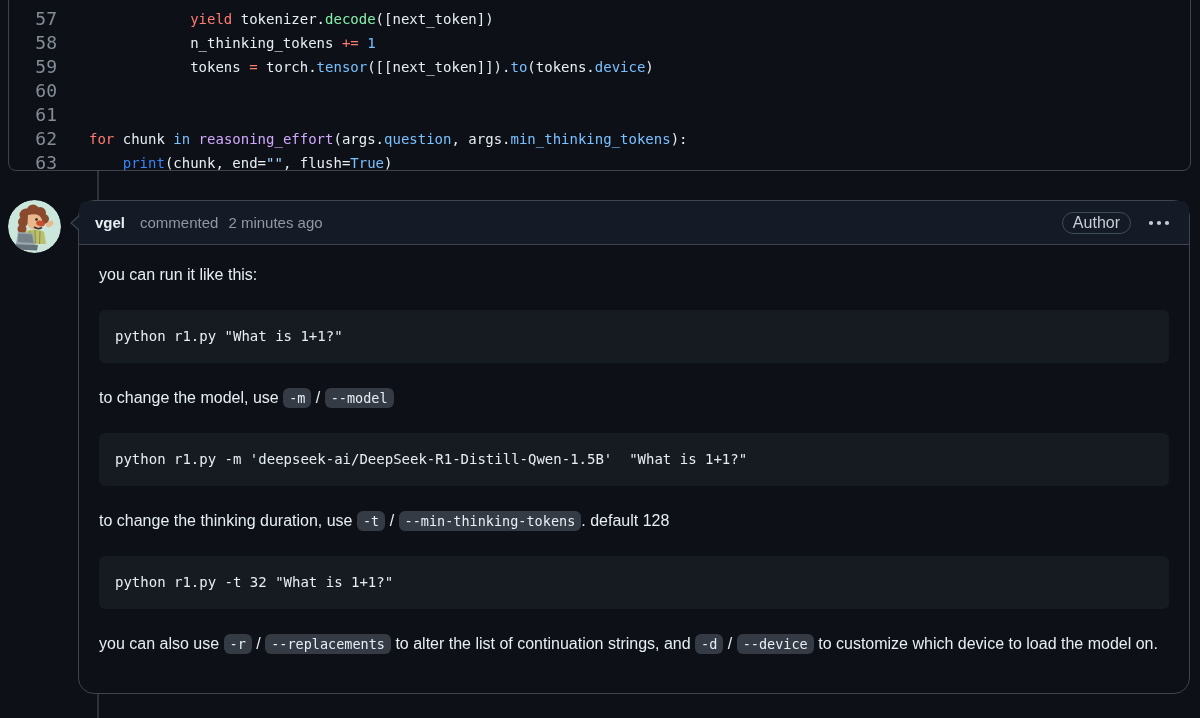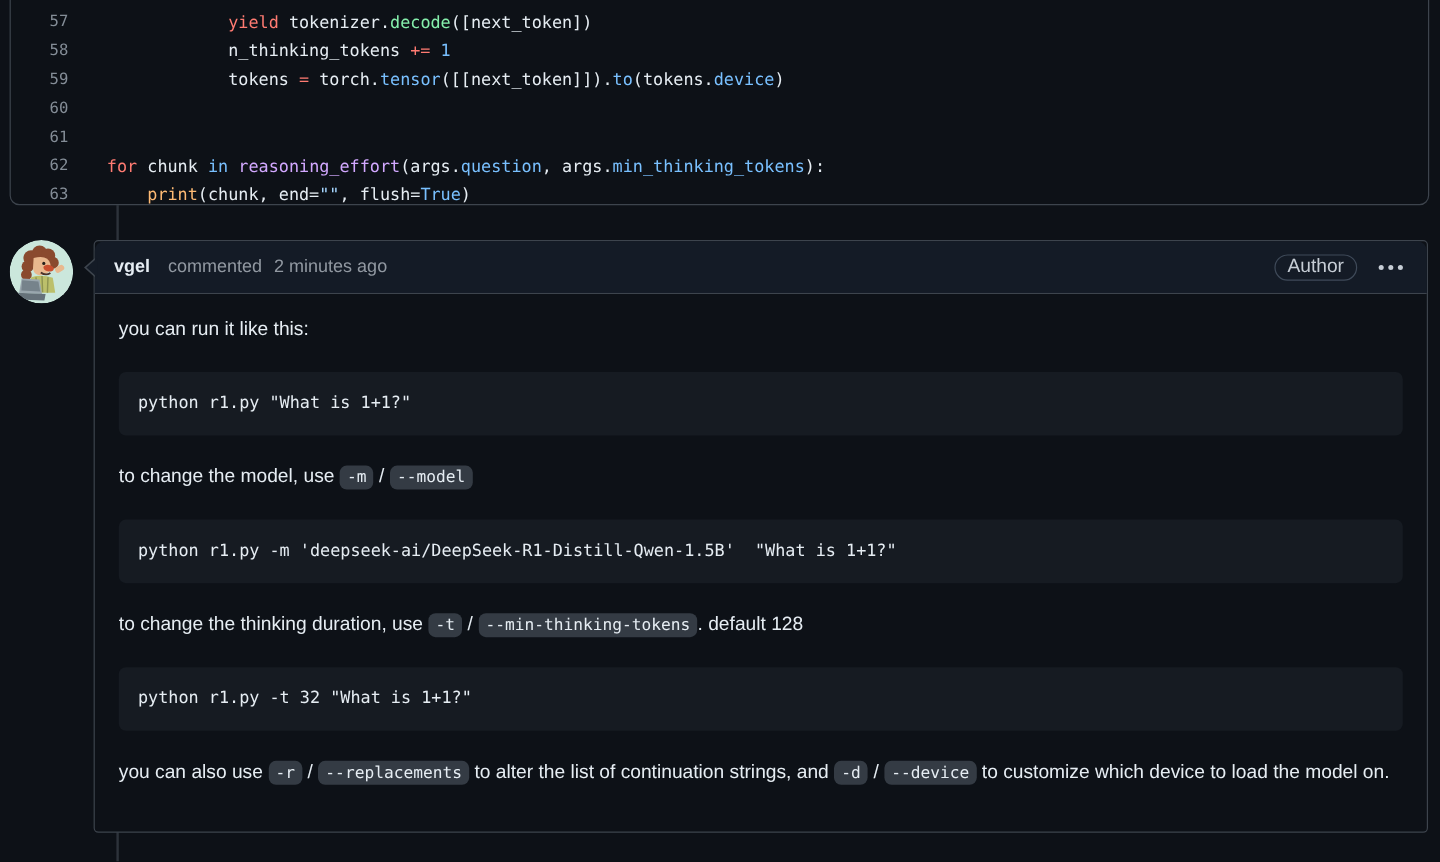--- a/index.html
+++ b/index.html
@@ -34,31 +34,31 @@
     position:absolute; left:8px; top:-28px; width:1183px; height:199px;
     border:1px solid var(--panel-border); border-radius:8px;
     background: var(--page-bg); overflow:hidden; z-index:1;
     padding-top:34px;
     font-family:"DejaVu Sans Mono","Liberation Mono",monospace;
     font-size:14px;
   }
   .code-row { display:flex; height:24px; line-height:24px; white-space:pre; }
   .code-row .gutter {
     width:60px; flex:0 0 60px; text-align:right; padding-right:12px;
-    color:var(--gutter); font-size:13px; cursor:pointer; user-select:none;
+    color:var(--gutter); font-size:18px; cursor:pointer; user-select:none;
   }
   .code-row .code-text { padding-left:20px; color:var(--text); }
   
   .avatar {
     position:absolute; left:8px; top:200px; width:53px; height:53px;
     border-radius:50%; overflow:hidden; z-index:2; cursor:pointer;
   }
   .comment-box {
     position:absolute; left:78px; top:200px; width:1112px;
-    border:1px solid var(--panel-border); border-radius:4px;
+    border:1px solid var(--panel-border); border-radius:16px;
     background:var(--page-bg); z-index:1;
   }
   .comment-header {
     position:relative; height:44px; display:flex; align-items:center;
     padding:0 16px; background:var(--header-bg);
     border-bottom:1px solid var(--panel-border);
     border-radius:8px 8px 0 0; font-size:15px;
   }
   .caret, .caret::after {
     position:absolute; width:0; height:0;
@@ -101,21 +101,21 @@
 <div class="timeline-line"></div>
 
 <div class="code-panel">
   <div>
       <div class="code-row"><span class="gutter">57</span><span class="code-text"><span>            </span><span style="color: rgb(255, 123, 114);">yield</span><span> tokenizer.</span><span style="color: #86efac;">decode</span><span>([next_token])</span></span></div>
       <div class="code-row"><span class="gutter">58</span><span class="code-text"><span>            n_thinking_tokens </span><span style="color: rgb(255, 123, 114);">+=</span><span> </span><span style="color: rgb(121, 192, 255);">1</span></span></div>
       <div class="code-row"><span class="gutter">59</span><span class="code-text"><span>            tokens </span><span style="color: rgb(255, 123, 114);">=</span><span> torch.</span><span style="color: rgb(121, 192, 255);">tensor</span><span>([[next_token]]).</span><span style="color: rgb(121, 192, 255);">to</span><span>(tokens.</span><span style="color: rgb(121, 192, 255);">device</span><span>)</span></span></div>
       <div class="code-row"><span class="gutter">60</span><span class="code-text"><span></span></span></div>
       <div class="code-row"><span class="gutter">61</span><span class="code-text"><span></span></span></div>
       <div class="code-row"><span class="gutter">62</span><span class="code-text"><span style="color: rgb(255, 123, 114);">for</span><span> chunk </span><span style="color: rgb(121, 192, 255);">in</span><span> </span><span style="color: rgb(210, 168, 255);">reasoning_effort</span><span>(args.</span><span style="color: rgb(121, 192, 255);">question</span><span>, args.</span><span style="color: rgb(121, 192, 255);">min_thinking_tokens</span><span>):</span></span></div>
-      <div class="code-row"><span class="gutter">63</span><span class="code-text"><span>    </span><span style="color: #fdba74;">print</span><span>(chunk, end=</span><span style="color: rgb(165, 214, 255);">""</span><span>, flush=</span><span style="color: rgb(121, 192, 255);">True</span><span>)</span></span></div>
+      <div class="code-row"><span class="gutter">63</span><span class="code-text"><span>    </span><span style="color: #3b82f6;">print</span><span>(chunk, end=</span><span style="color: rgb(165, 214, 255);">""</span><span>, flush=</span><span style="color: rgb(121, 192, 255);">True</span><span>)</span></span></div>
     </div>
 </div>
 
 <div class="avatar">
   <svg viewBox="0 0 53 53" width="53" height="53">
     <circle cx="26.5" cy="26.5" r="26.5" fill="#cbe7dc"></circle>
     <g fill="#8a4a2e">
       <circle cx="18" cy="15" r="6.5"></circle>
       <circle cx="25" cy="11" r="6.5"></circle>
       <circle cx="32" cy="13" r="6"></circle>

